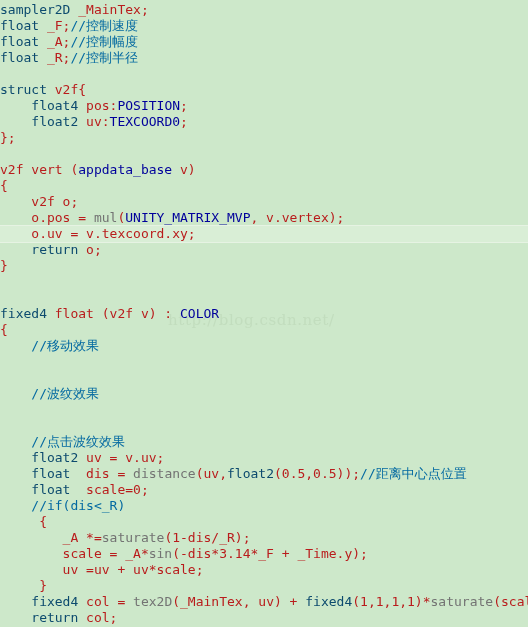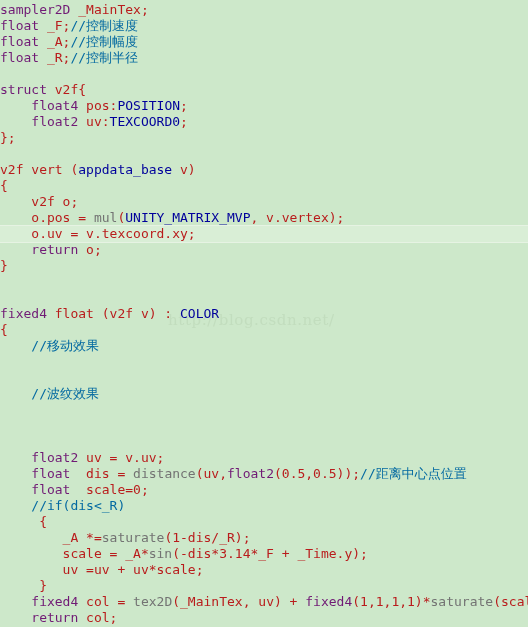--- a/index.html
+++ b/index.html
@@ -54,21 +54,21 @@
     white-space: pre;
     color: #202020;
     letter-spacing: 0px;
   }
   .code-line.highlight {
     background: #d9eed6;
     box-shadow: 0 -1px 0 #e6f3e3, 0 1px 0 #e6f3e3;
   }
 
   
-  .tok-kw   { color: #701a75; text-align: center; }   
+  .tok-kw   { color: #0c4a6e; text-align: center; }   
   .tok-type { color: #00009b; margin-top: 25px; }   
   .tok-fn   { color: #737373; }   
   .tok-cmt  { color: #0369a1; }   
   .tok-pln  { color: #b91c1c; }   
 </style>
 </head>
 <body>
 
 <div id="code-viewer">
 
@@ -95,21 +95,21 @@
       <div class="code-line"><span class="tok-pln"></span></div>
       <div class="code-line"><span class="tok-pln"></span></div>
       <div class="code-line"><span class="tok-kw">fixed4</span><span class="tok-pln"> float (v2f v) : </span><span class="tok-type">COLOR</span></div>
       <div class="code-line"><span class="tok-pln">{</span></div>
       <div class="code-line"><span class="tok-pln">    </span><span class="tok-cmt">//移动效果</span></div>
       <div class="code-line"><span class="tok-pln">    </span></div>
       <div class="code-line"><span class="tok-pln"></span></div>
       <div class="code-line"><span class="tok-pln">    </span><span class="tok-cmt">//波纹效果</span></div>
       <div class="code-line"><span class="tok-pln">    </span></div>
       <div class="code-line"><span class="tok-pln"></span></div>
-      <div class="code-line"><span class="tok-pln">    </span></div>
+      <div class="code-line"><span class="tok-pln">    </span><span class="tok-cmt">//点击波纹效果</span></div>
       <div class="code-line"><span class="tok-pln">    </span><span class="tok-kw">float2</span><span class="tok-pln"> uv = v.uv;</span></div>
       <div class="code-line"><span class="tok-pln">    </span><span class="tok-kw">float</span><span class="tok-pln">  dis = </span><span class="tok-fn">distance</span><span class="tok-pln">(uv,</span><span class="tok-kw">float2</span><span class="tok-pln">(0.5,0.5));</span><span class="tok-cmt">//距离中心点位置</span></div>
       <div class="code-line"><span class="tok-pln">    </span><span class="tok-kw">float</span><span class="tok-pln">  scale=0;</span></div>
       <div class="code-line"><span class="tok-pln">    </span><span class="tok-cmt">//if(dis&lt;_R)</span></div>
       <div class="code-line"><span class="tok-pln">     {</span></div>
       <div class="code-line"><span class="tok-pln">        _A *=</span><span class="tok-fn">saturate</span><span class="tok-pln">(1-dis/_R);</span></div>
       <div class="code-line"><span class="tok-pln">        scale = _A*</span><span class="tok-fn">sin</span><span class="tok-pln">(-dis*3.14*_F + _Time.y);</span></div>
       <div class="code-line"><span class="tok-pln">        uv =uv + uv*scale;</span></div>
       <div class="code-line"><span class="tok-pln">     }</span></div>
       <div class="code-line"><span class="tok-pln">    </span><span class="tok-kw">fixed4</span><span class="tok-pln"> col = </span><span class="tok-fn">tex2D</span><span class="tok-pln">(_MainTex, uv) + </span><span class="tok-kw">fixed4</span><span class="tok-pln">(1,1,1,1)*</span><span class="tok-fn">saturate</span><span class="tok-pln">(scale)*100;</span></div>

